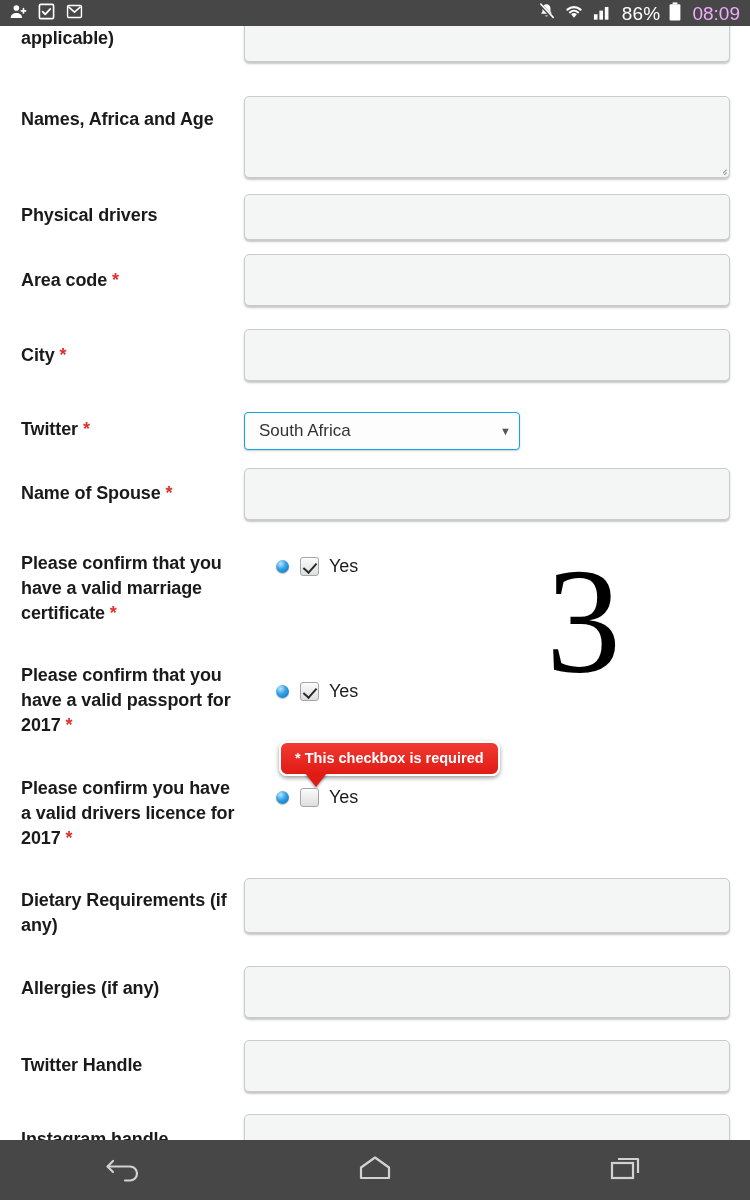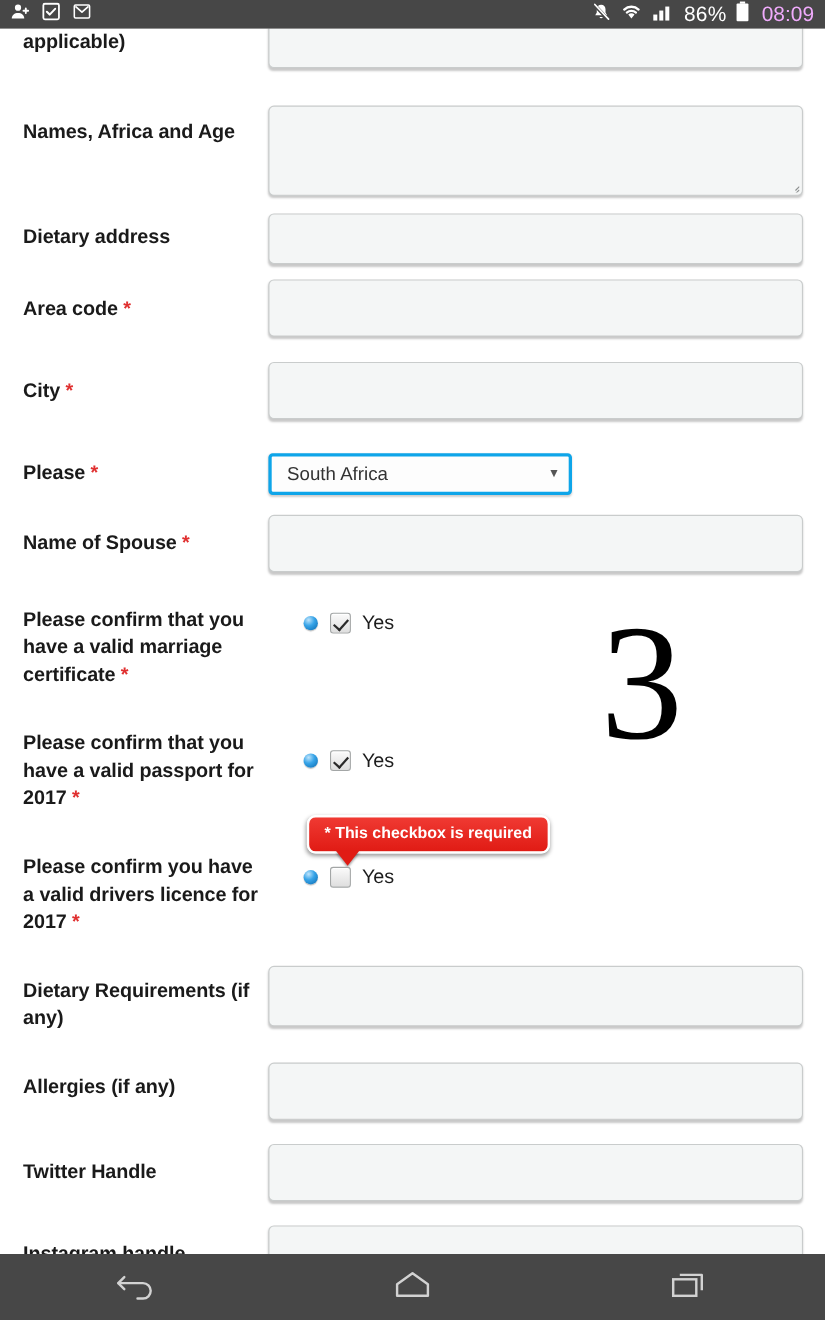--- a/index.html
+++ b/index.html
@@ -52,21 +52,21 @@
     position:absolute; right:2px; bottom:2px; width:11px; height:11px;
     overflow:hidden;
   }
   .resize-grip i{ position:absolute; right:0; background:#8c8f8f; height:1px; display:block;}
   .resize-grip i:nth-child(1){ bottom:2px; width:9px; transform:rotate(-45deg); transform-origin:right bottom;}
   .resize-grip i:nth-child(2){ bottom:5px; width:5px; transform:rotate(-45deg); transform-origin:right bottom;}
 
   
   .select{
     position:absolute; left:244px; width:276px; height:38px;
-    background:#fdfdfd; border:3px solid #0ea5e9; border-radius:4px;
+    background:#fdfdfd; border:1px solid #0ea5e9; border-radius:4px;
     box-shadow:0 1px 2px rgba(0,0,0,.20);
     display:flex; align-items:center; padding:0 8px 0 14px;
   }
   .select-value{ font-size:17px; color:#333; font-weight:400; }
   .select-arrow{ margin-left:auto; font-size:11px; color:#555; line-height:1; }
 
   
   .cbrow{ position:absolute; left:276px; display:flex; align-items:center; }
   .bullet{
     width:13px; height:13px; border-radius:50%;
@@ -197,21 +197,21 @@
       <div class="field" style="top:0; height:82px;">
         <div class="resize-grip">
             <i></i>
             <i></i>
           </div>
       </div>
     </div>
 
     <div class="row" style="top:168px;">
       <div class="label" style="top:9px;">
-        <span>Dietary address</span>
+        <span>Physical drivers</span>
       </div>
       <div class="field std" style="top:0;"></div>
     </div>
 
     <div class="row" style="top:228px;">
       <div class="label" style="top:14px;">
         <span>Area code</span>
         <span class="req">*</span>
       </div>
       <div class="field mid" style="top:0;"></div>
@@ -220,21 +220,21 @@
     <div class="row" style="top:303px;">
       <div class="label" style="top:14px;">
         <span>City</span>
         <span class="req">*</span>
       </div>
       <div class="field mid" style="top:0;"></div>
     </div>
 
     <div class="row" style="top:378px;">
       <div class="label" style="top:13px;">
-        <span>Please</span>
+        <span>Twitter</span>
         <span class="req">*</span>
       </div>
       <div class="select" style="top:8px;">
         <span class="select-value">South Africa</span>
         <span class="select-arrow">▼</span>
       </div>
     </div>
 
     <div class="row" style="top:440px;">
       <div class="label" style="top:15px;">

